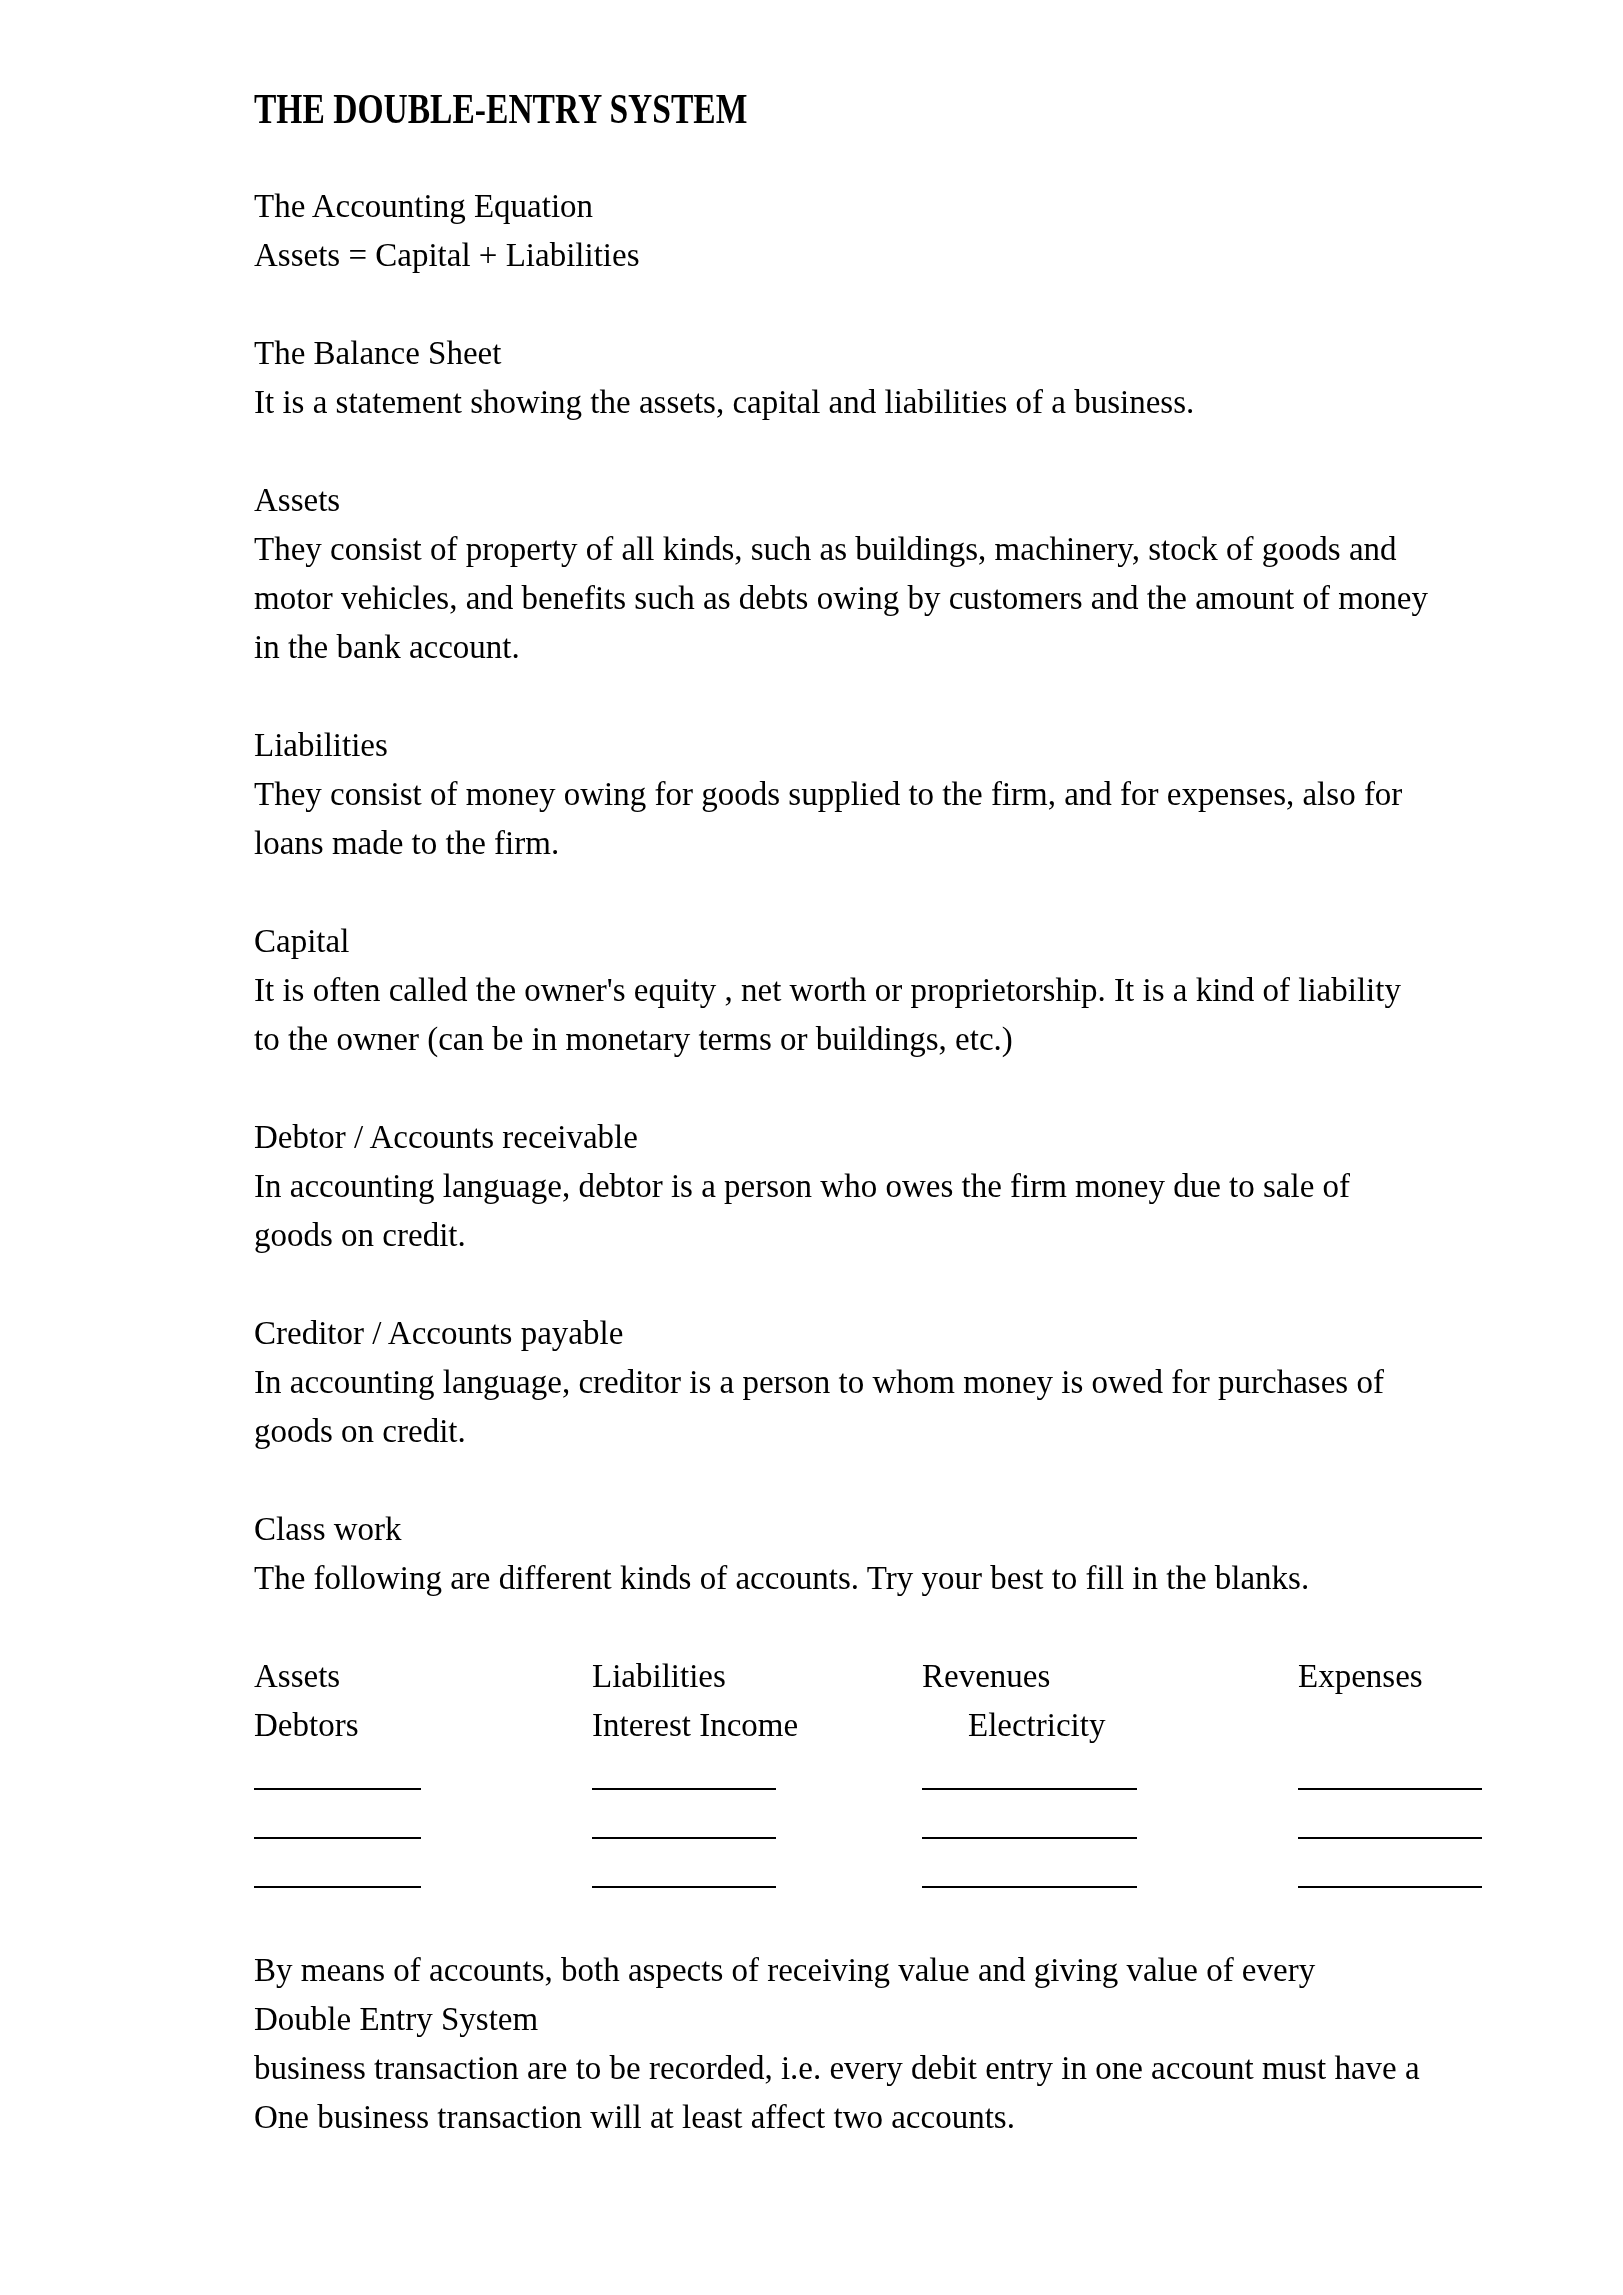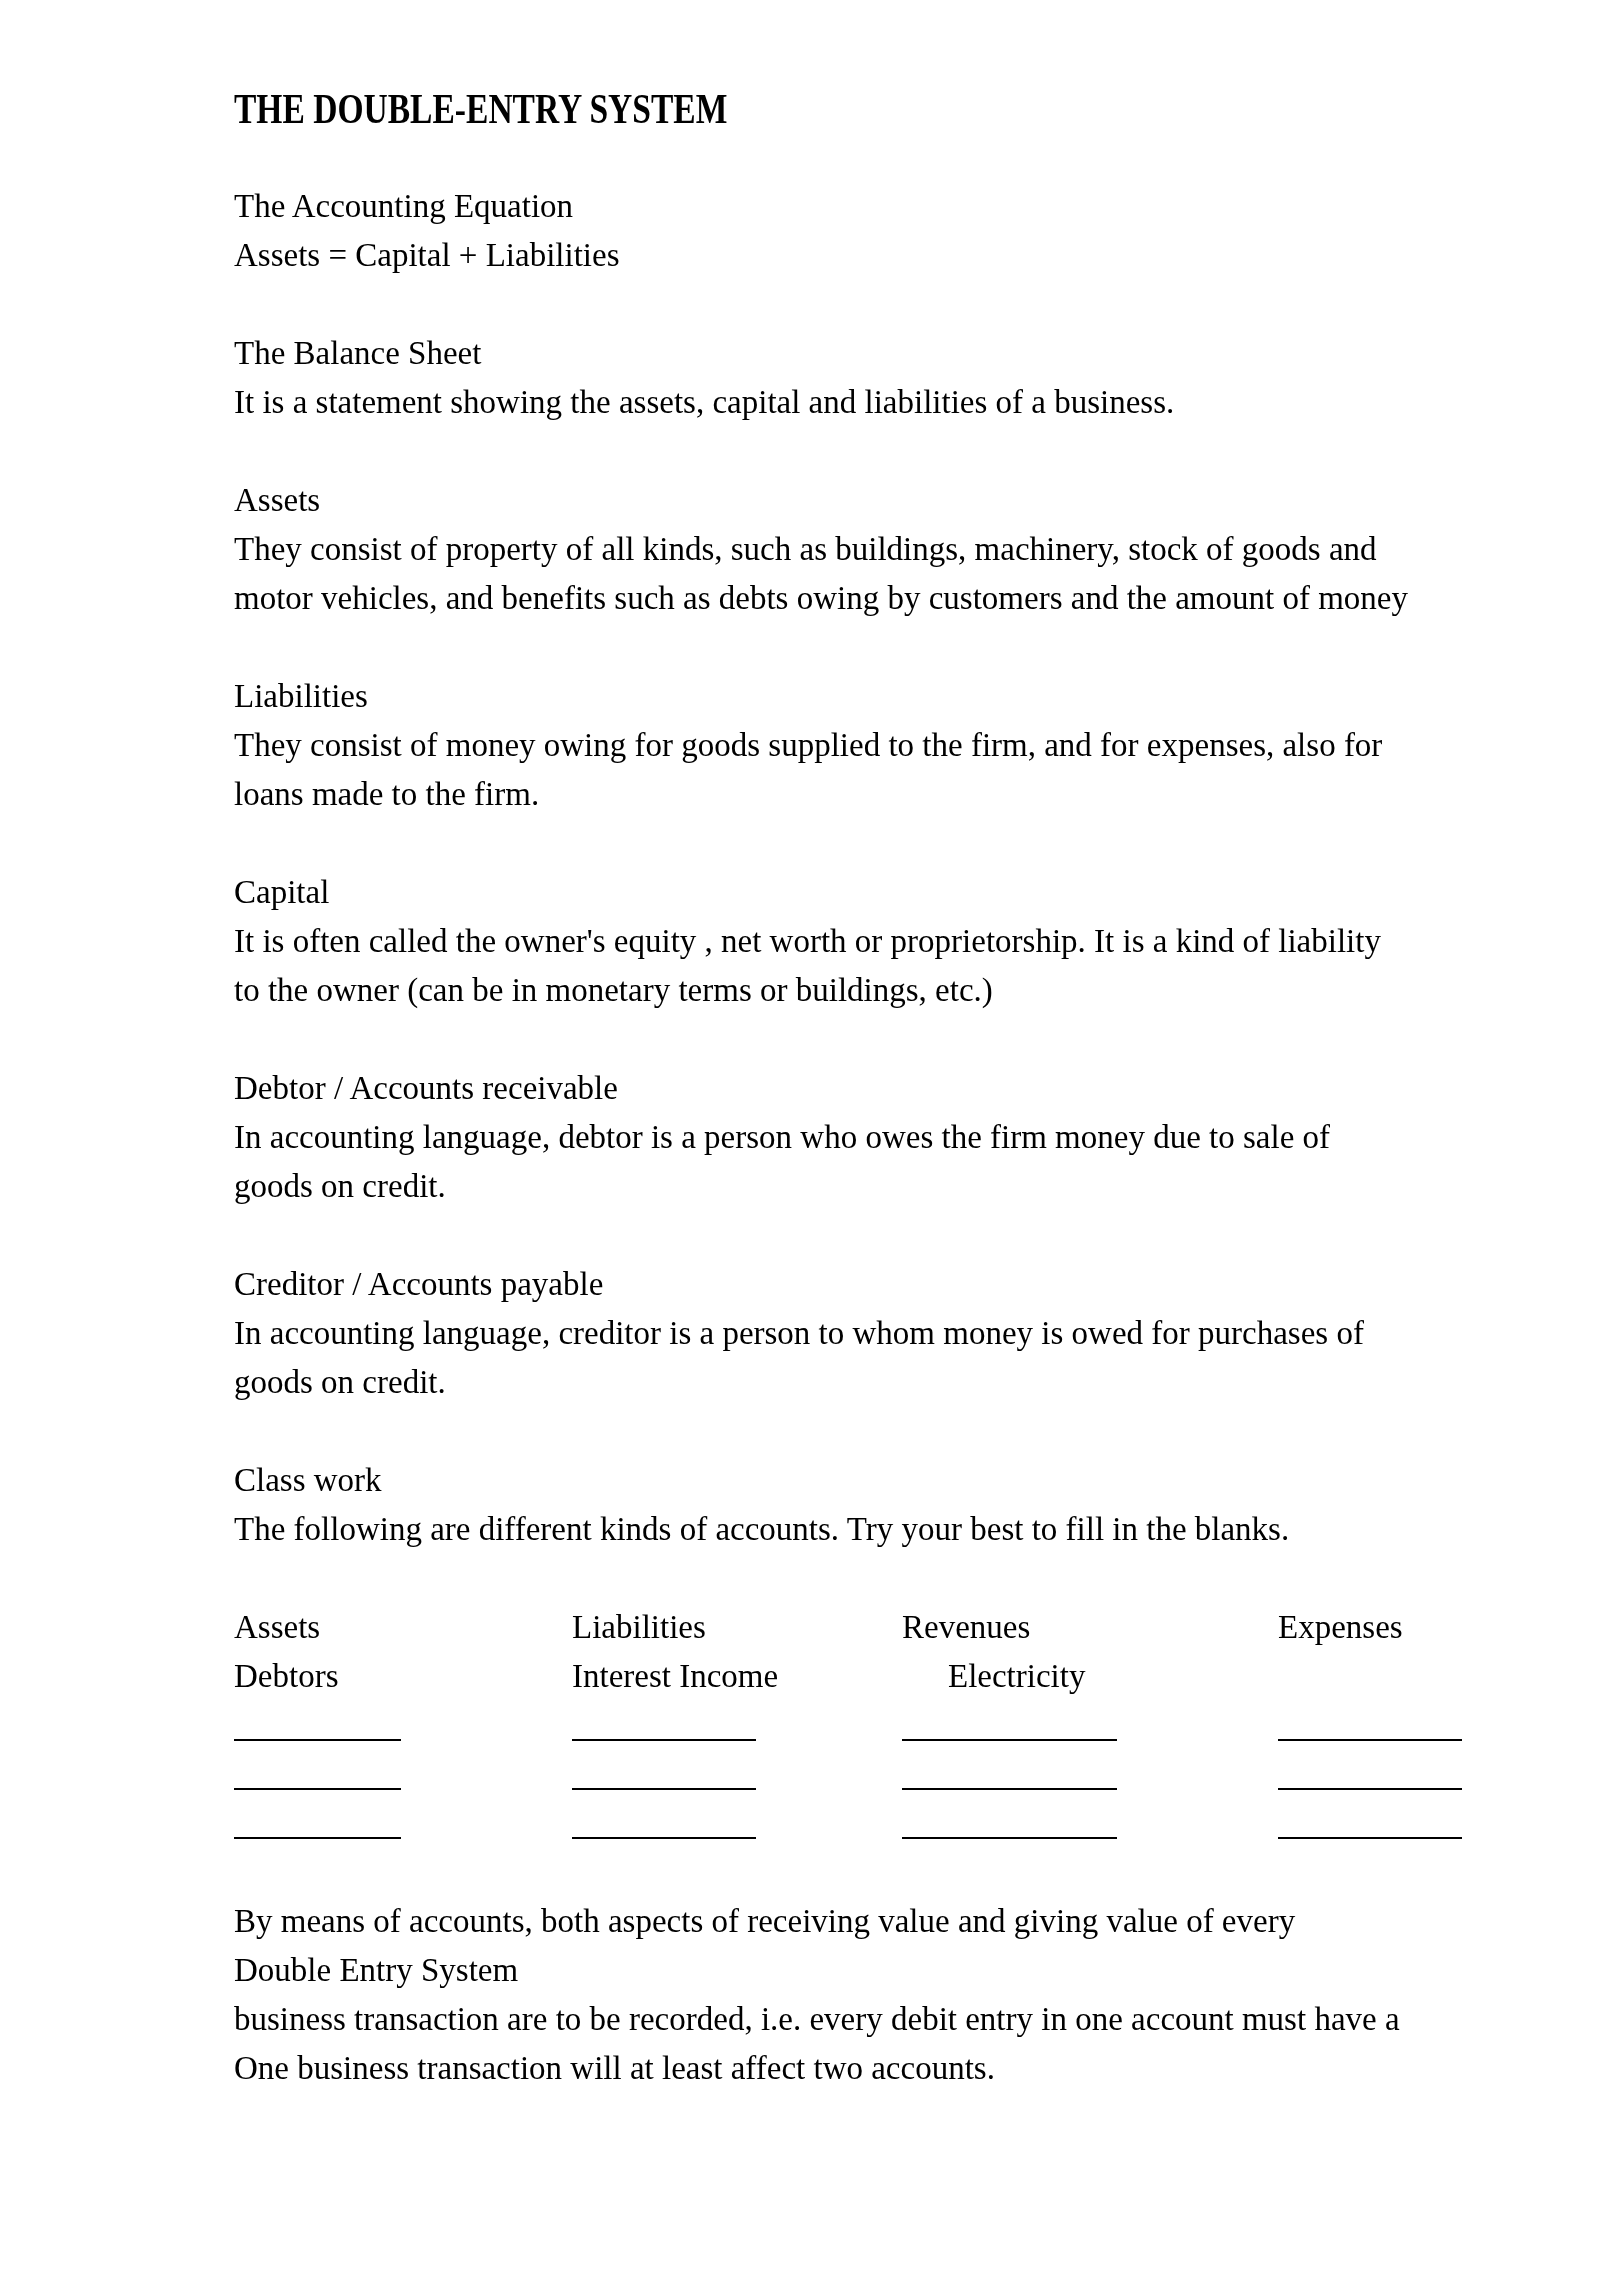--- a/index.html
+++ b/index.html
@@ -6,21 +6,21 @@
   .page {
     position:relative;
     width:1623px; height:2295px;
     background:#ffffff;
     color:#000000;
     font-family:"Liberation Serif","DejaVu Serif",serif;
     overflow:hidden;
   }
   .content {
     position:absolute;
-    left:234px; top:84px;
+    left:254px; top:84px;
     width:1230px;
   }
   .row {
     height:49px;
     line-height:49px;
     font-size:33px;
     white-space:nowrap;
   }
   .spacer { height:49px; }
   .title-row span {
@@ -71,20 +71,21 @@
       <span class="heading">The Balance Sheet</span>
     </div>
     <div class="row">It is a statement showing the assets, capital and liabilities of a business.</div>
     <div class="spacer"></div>
 
     <div class="row">
       <span class="heading">Assets</span>
     </div>
     <div class="row">They consist of property of all kinds, such as buildings, machinery, stock of goods and</div>
     <div class="row">motor vehicles, and benefits such as debts owing by customers and the amount of money</div>
+    <div class="row">in the bank account.</div>
     <div class="spacer"></div>
 
     <div class="row">
       <span class="heading">Liabilities</span>
     </div>
     <div class="row">They consist of money owing for goods supplied to the firm, and for expenses, also for</div>
     <div class="row">loans made to the firm.</div>
     <div class="spacer"></div>
 
     <div class="row">

